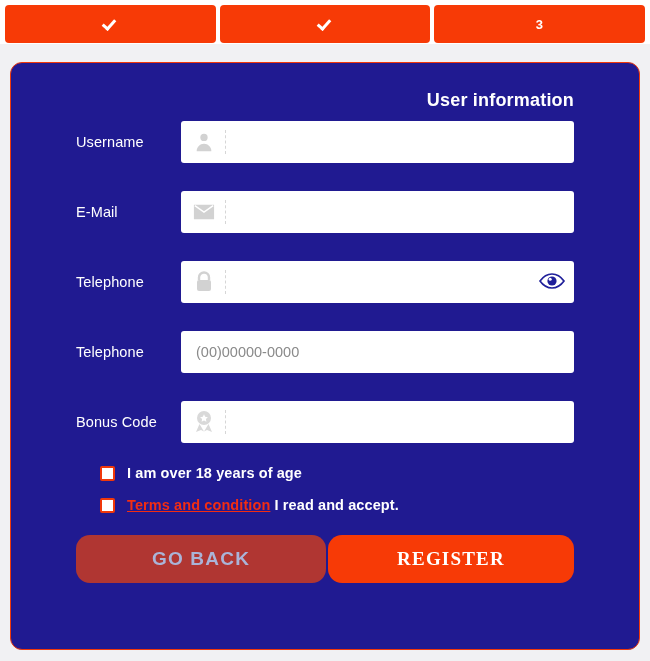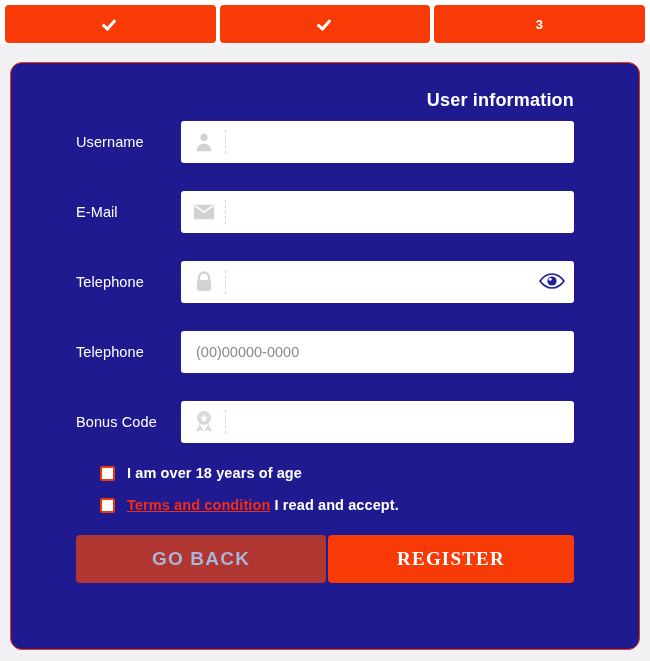--- a/index.html
+++ b/index.html
@@ -186,21 +186,21 @@
 
   
   .actions {
     display: flex;
     gap: 0;
     margin-top: 22px;
   }
   .btn {
     height: 48px;
     border: 0;
-    border-radius: 4px;
+    border-radius: 14px;
     font-family: "Liberation Sans", sans-serif;
     font-size: 19px;
     font-weight: bold;
     letter-spacing: 1.2px;
     cursor: pointer;
   }
   .btn-back {
     flex: 0 0 250px;
     background: #b03632;
     color: #aab4d8;

